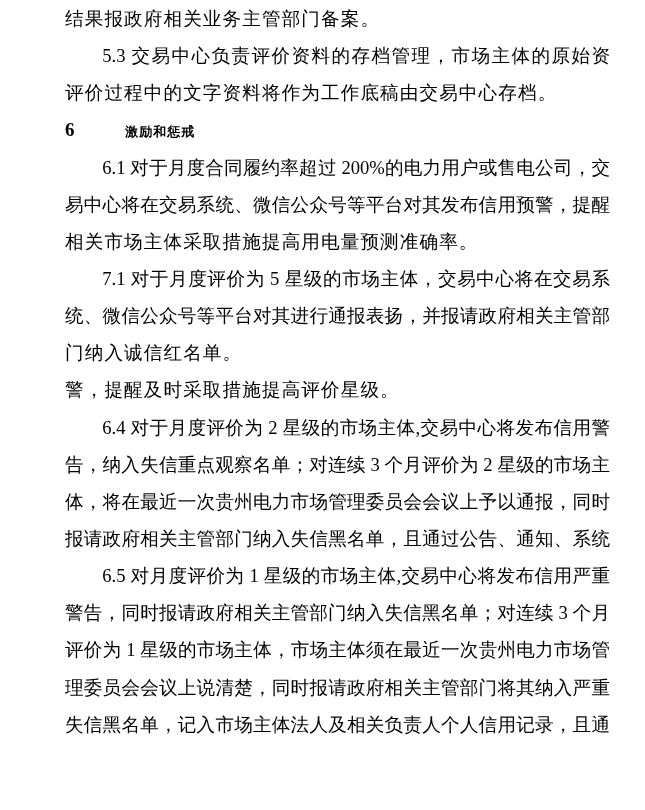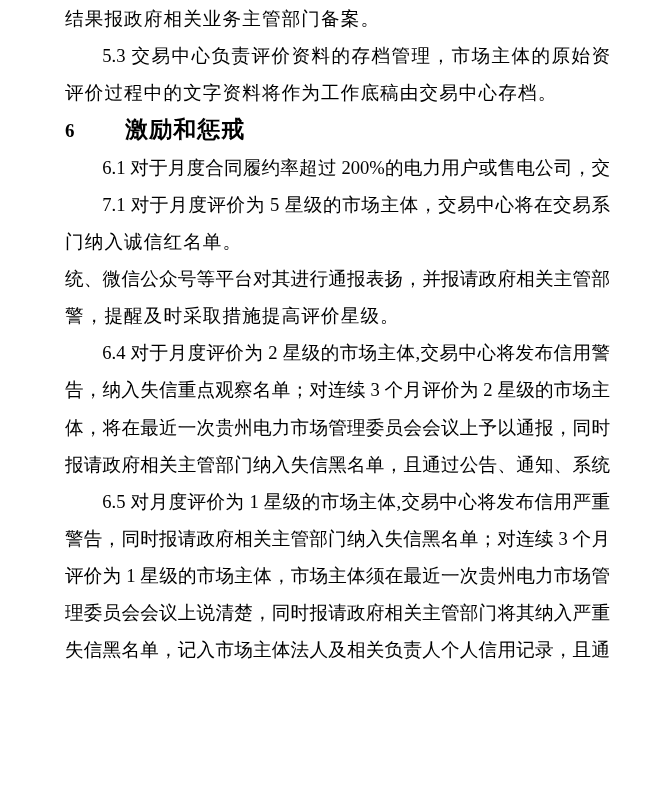--- a/index.html
+++ b/index.html
@@ -35,45 +35,47 @@
     text-align: left;
     text-align-last: left;
     font-weight: bold;
   }
   .hnum {
     font-size: 19px;
     font-family: "Liberation Serif", "DejaVu Serif", serif;
     margin-right: 46px;
   }
   .htitle {
-    font-size: 23px;
+    font-size: 13px;
     font-family: "Liberation Sans", "DejaVu Sans", sans-serif;
     letter-spacing: 1px;
   }
 </style>
 </head>
 <body>
 
 <div class="page">
 
   <div class="line end">结果报政府相关业务主管部门备案。</div>
 
   <div class="line first">5.3 交易中心负责评价资料的存档管理，市场主体的原始资料、</div>
   <div class="line end">评价过程中的文字资料将作为工作底稿由交易中心存档。</div>
 
   <div class="line heading">
     <span class="hnum">6</span>
     <span class="htitle">激励和惩戒</span>
   </div>
 
   <div class="line first">6.1 对于月度合同履约率超过 200%的电力用户或售电公司，交</div>
+  <div class="line">易中心将在交易系统、微信公众号等平台对其发布信用预警，提醒</div>
+  <div class="line end">相关市场主体采取措施提高用电量预测准确率。</div>
 
   <div class="line first">7.1 对于月度评价为 5 星级的市场主体，交易中心将在交易系</div>
+  <div class="line">统、微信公众号等平台对其进行通报表扬，并报请政府相关主管部</div>
   <div class="line end">门纳入诚信红名单。</div>
-  <div class="line">统、微信公众号等平台对其进行通报表扬，并报请政府相关主管部</div>
 
   <div class="line end">警，提醒及时采取措施提高评价星级。</div>
 
   <div class="line first">6.4 对于月度评价为 2 星级的市场主体,交易中心将发布信用警</div>
   <div class="line">告，纳入失信重点观察名单；对连续 3 个月评价为 2 星级的市场主</div>
   <div class="line">体，将在最近一次贵州电力市场管理委员会会议上予以通报，同时</div>
   <div class="line">报请政府相关主管部门纳入失信黑名单，且通过公告、通知、系统</div>
 
   <div class="line first">6.5 对月度评价为 1 星级的市场主体,交易中心将发布信用严重</div>
   <div class="line">警告，同时报请政府相关主管部门纳入失信黑名单；对连续 3 个月</div>

